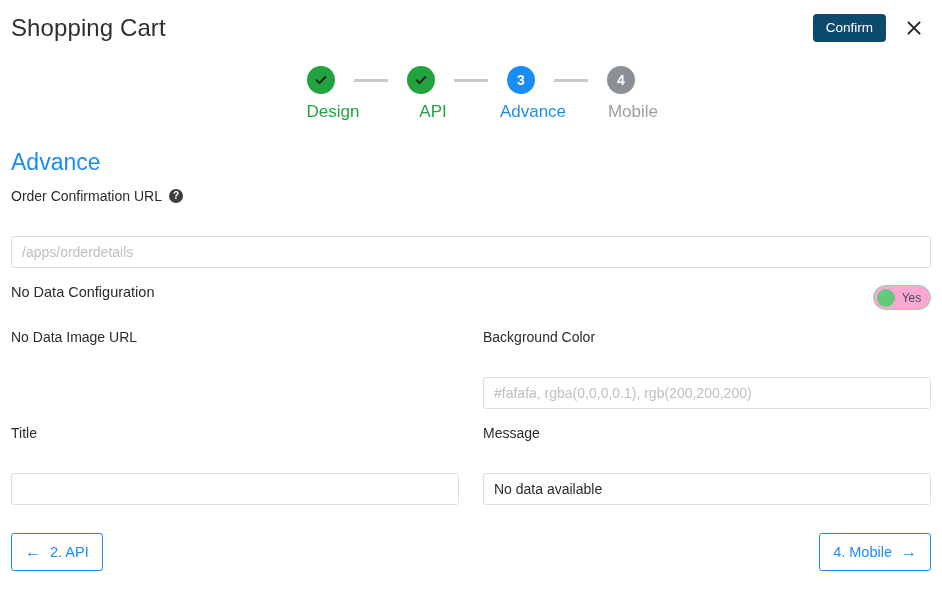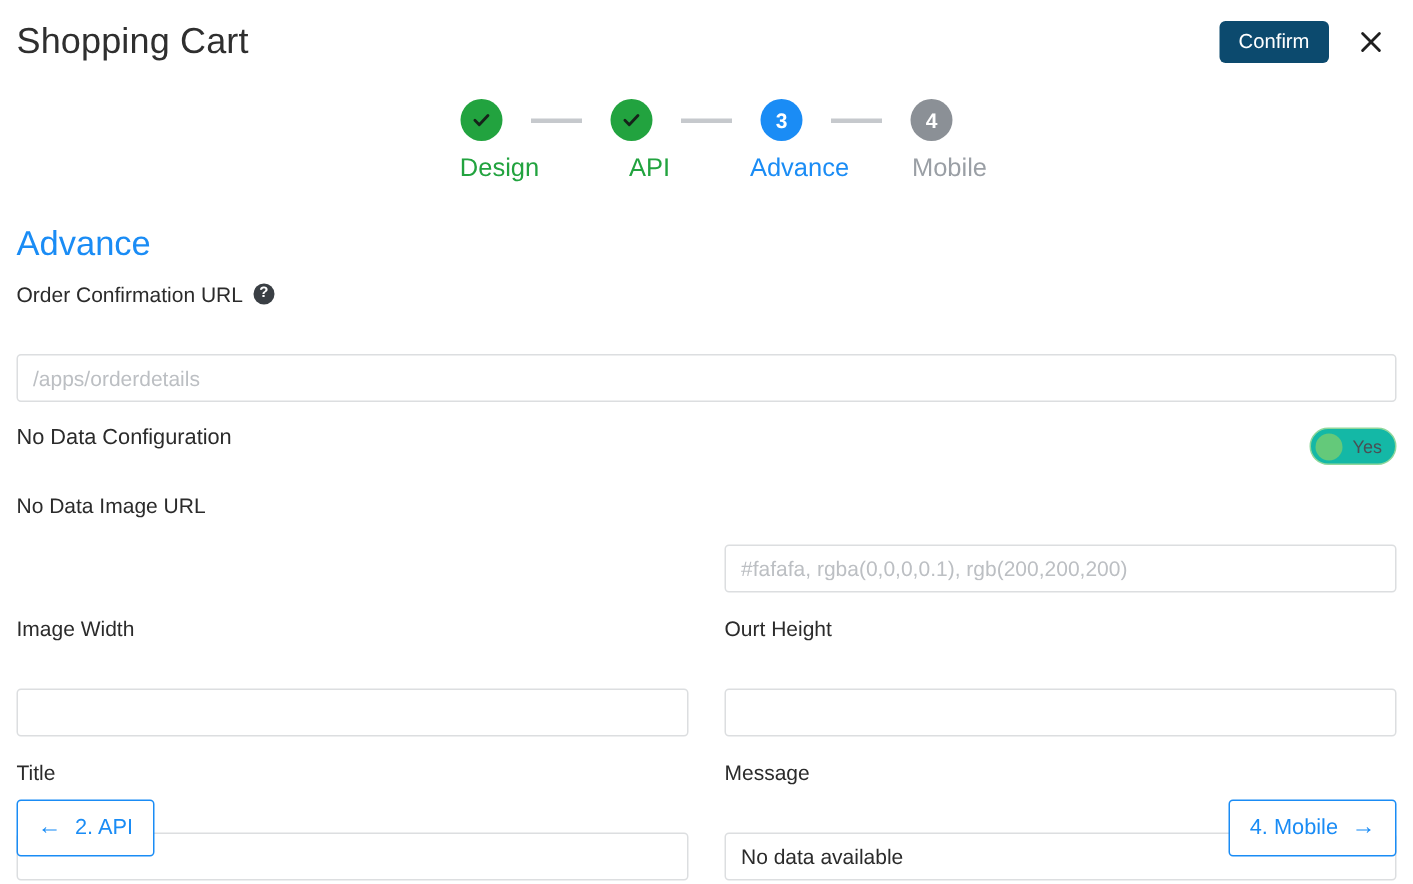--- a/index.html
+++ b/index.html
@@ -187,21 +187,21 @@
   .toggle-row-label {
     font-size: 14.5px;
     color: #2b2b2b;
     line-height: 1;
   }
   .toggle {
     width: 58px;
     height: 25px;
     border: 1px solid #8fd79b;
     border-radius: 13px;
-    background: #14b8a6;
+    background: #f9a8d4;
     display: flex;
     align-items: center;
     padding: 0 6px 0 3px;
     cursor: pointer;
     gap: 4px;
   }
   .toggle-knob {
     width: 18px;
     height: 18px;
     border-radius: 50%;
@@ -333,38 +333,27 @@
     </div>
   </div>
 
   <div class="grid-row">
     <div class="grid-col">
       <div class="field-label">
         <span>No Data Image URL</span>
       </div>
     </div>
     <div class="grid-col">
+      <div class="field-label">
+        <span>Background Color</span>
+      </div>
       <input class="text-input" type="text" placeholder="#fafafa, rgba(0,0,0,0.1), rgb(200,200,200)" style="">
     </div>
   </div>
 
-  <div class="grid-row">
-    <div class="grid-col">
-      <div class="field-label">
-        <span>Image Width</span>
-      </div>
-      <input class="text-input" type="text" placeholder="" style="">
-    </div>
-    <div class="grid-col">
-      <div class="field-label">
-        <span>Ourt Height</span>
-      </div>
-      <input class="text-input" type="text" placeholder="" style="">
-    </div>
-  </div>
 
   <div class="grid-row">
     <div class="grid-col">
       <div class="field-label">
         <span>Title</span>
       </div>
       <input class="text-input" type="text" placeholder="" style="">
     </div>
     <div class="grid-col">
       <div class="field-label">

